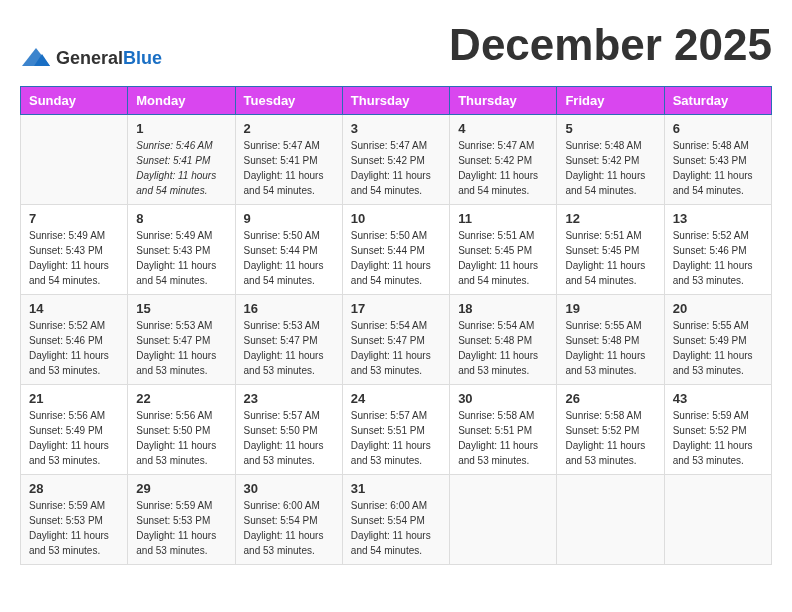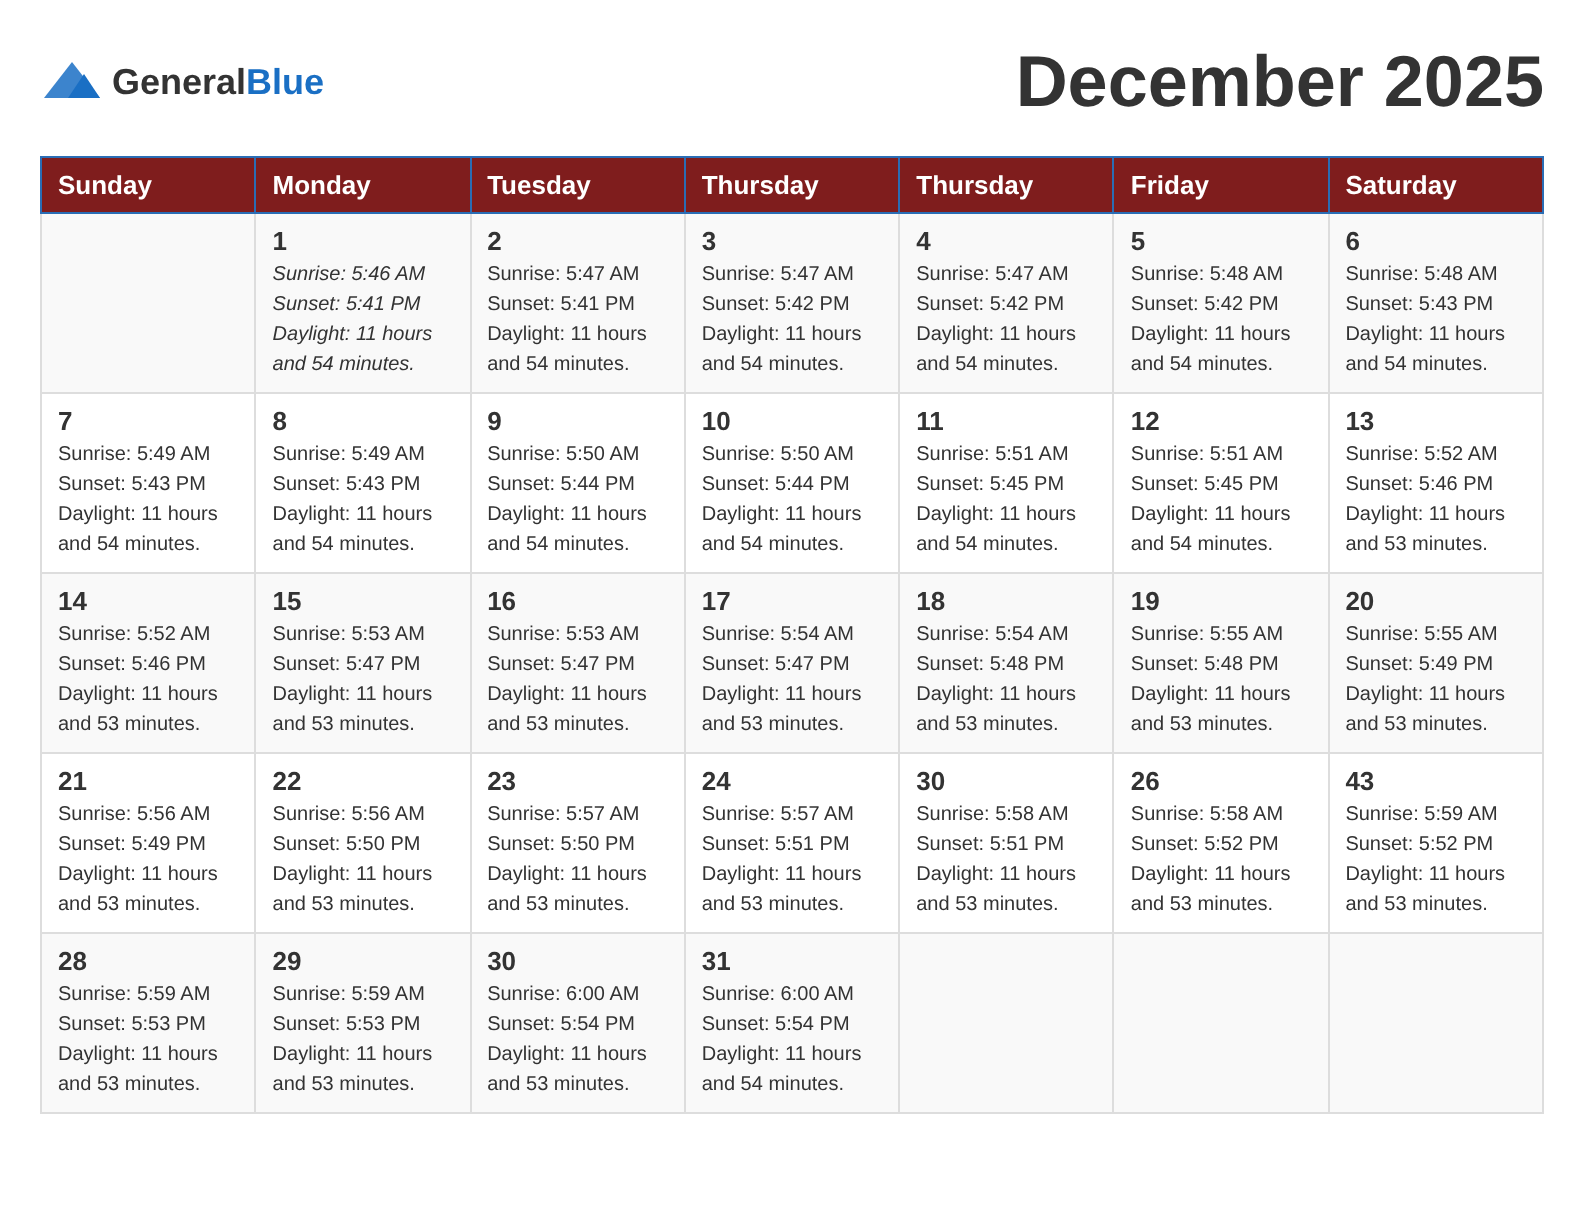--- a/index.html
+++ b/index.html
@@ -6,21 +6,21 @@
     body {
       font-family: Arial, sans-serif;
       background: #fff;
       width: 792px;
       min-height: 612px;
       padding: 20px;
     }
     .header {
       display: flex;
       justify-content: space-between;
-      align-items: center;
+      align-items: flex-end;
       margin-bottom: 16px;
       gap: 36px;
     }
     .logo {
       display: flex;
       align-items: center;
       gap: 4px;
     }
     .logo-text-general {
       font-size: 18px;
@@ -29,35 +29,35 @@
     }
     .logo-text-blue {
       font-size: 18px;
       font-weight: bold;
       color: #1a6fc4;
     }
     .title-area {
       text-align: right;
     }
     .month-title {
-      font-size: 36px;
+      font-size: 44px;
       font-weight: bold;
       color: #333;
     }
     .location {
       font-size: 15px;
       color: #555;
     }
     table {
       width: 100%;
       border-collapse: collapse;
       table-layout: fixed;
     }
     thead tr {
-      background-color: #7f1d1d;
+      background-color: #d946ef;
     }
     thead th {
       color: #fff;
       font-size: 13px;
       font-weight: bold;
       padding: 6px 8px;
       text-align: left;
       border: 1px solid #2a6db5;
     }
     tbody tr {

